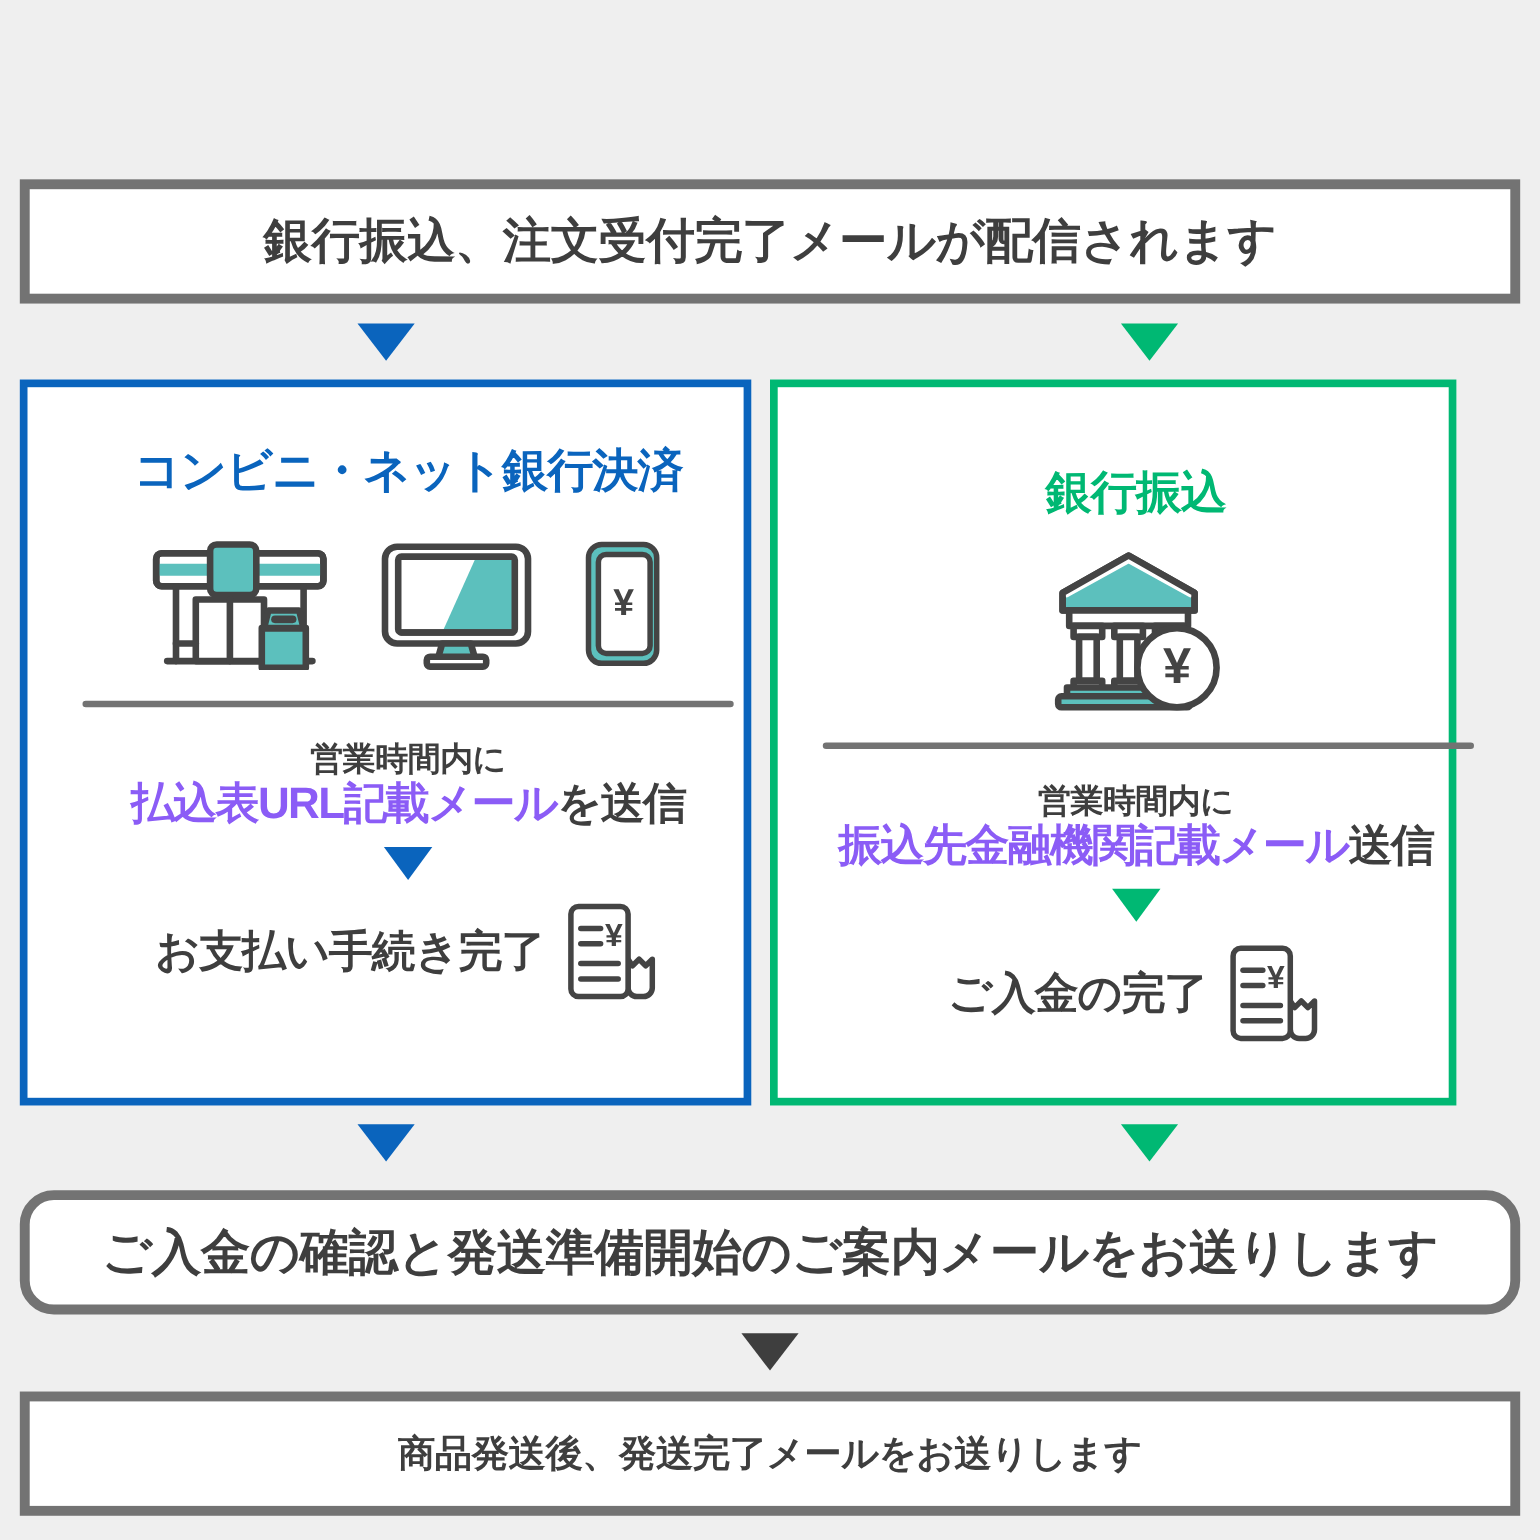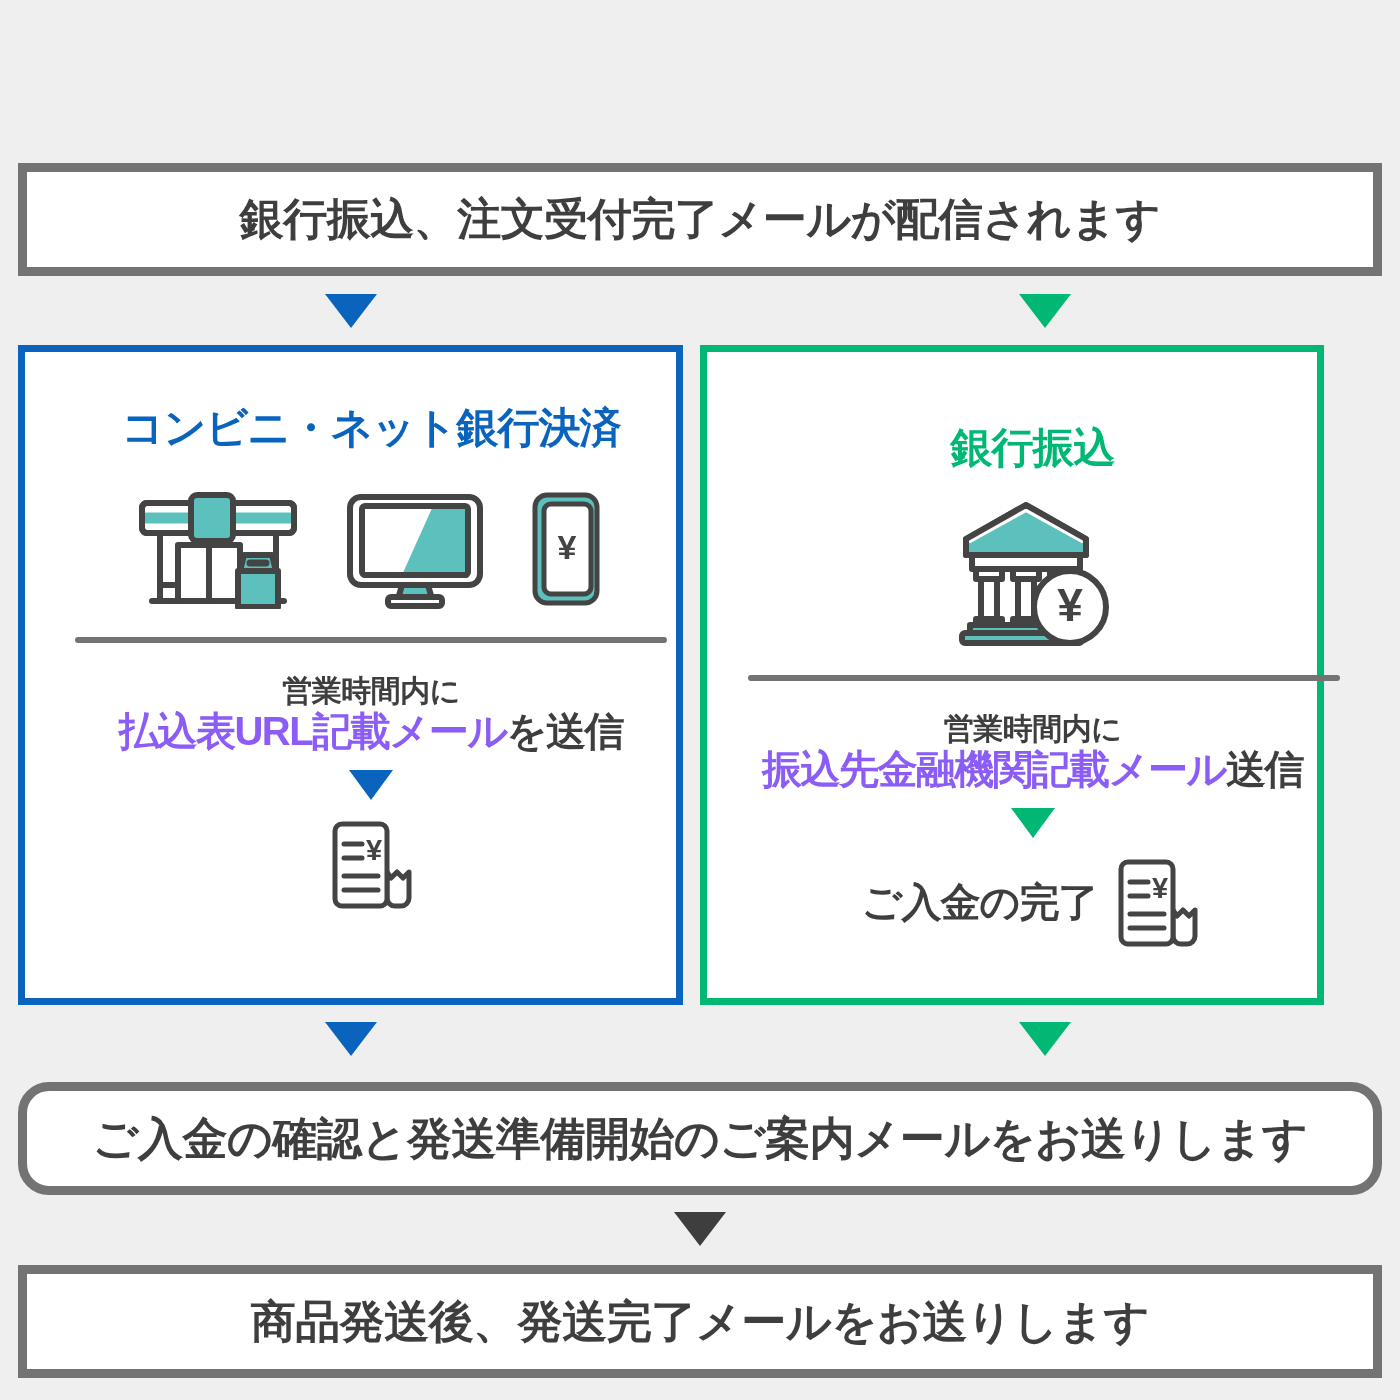--- a/index.html
+++ b/index.html
@@ -33,21 +33,21 @@
     display:flex;align-items:center;justify-content:center;
   }
   .gray-box .txt{
     color:#3e3e3e;font-weight:bold;letter-spacing:-0.5px;white-space:nowrap;
   }
   #box-order{left:18px;top:163px;width:1364px;height:113px;}
   #box-order .txt{font-size:44px;}
   #box-confirm{left:18px;top:1082px;width:1364px;height:113px;border-radius:31px;}
   #box-confirm .txt{font-size:45px;}
   #box-shipped{left:18px;top:1265px;width:1364px;height:113px;}
-  #box-shipped .txt{font-size:45px;text-align:right;}
+  #box-shipped .txt{font-size:34px;text-align:right;}
 
   
   .arrow{
     position:absolute;width:0;height:0;
     border-left:26px solid transparent;
     border-right:26px solid transparent;
   }
   .arrow.blue{border-top:34px solid #0a64bd;}
   .arrow.green{border-top:34px solid #00b873;}
   .arrow.dark{border-top:34px solid #3e3e3e;}
@@ -195,20 +195,21 @@
     <div class="sub-block">
       <div class="sub-line1">営業時間内に</div>
       <div class="sub-line2"><span class="hl">払込表URL記載メール</span><span>を送信</span></div>
     </div>
 
     <div class="mini-arrow-wrap">
       <div class="mini-arrow blue"></div>
     </div>
 
     <div class="final-row">
+      <span class="label">お支払い手続き完了</span>
       <span>
         <svg width="92" height="98" viewBox="0 0 92 98">
           <g fill="none" stroke="#444444" stroke-width="5" stroke-linejoin="round" stroke-linecap="round">
             <path d="M62 56 L62 82 a8 8 0 0 0 8 8 h6 a8 8 0 0 0 8 -8 V56 l-6 6 -6 -6 -6 6 -4 -6z" fill="#ffffff"></path>
             <rect x="10" y="8" width="52" height="82" rx="7" fill="#ffffff"></rect>
             <line x1="19" y1="28" x2="37" y2="28" stroke-width="5"></line>
             <line x1="19" y1="42" x2="37" y2="42" stroke-width="5"></line>
             <line x1="19" y1="60" x2="53" y2="60" stroke-width="5"></line>
             <line x1="19" y1="74" x2="53" y2="74" stroke-width="5"></line>
           </g>

